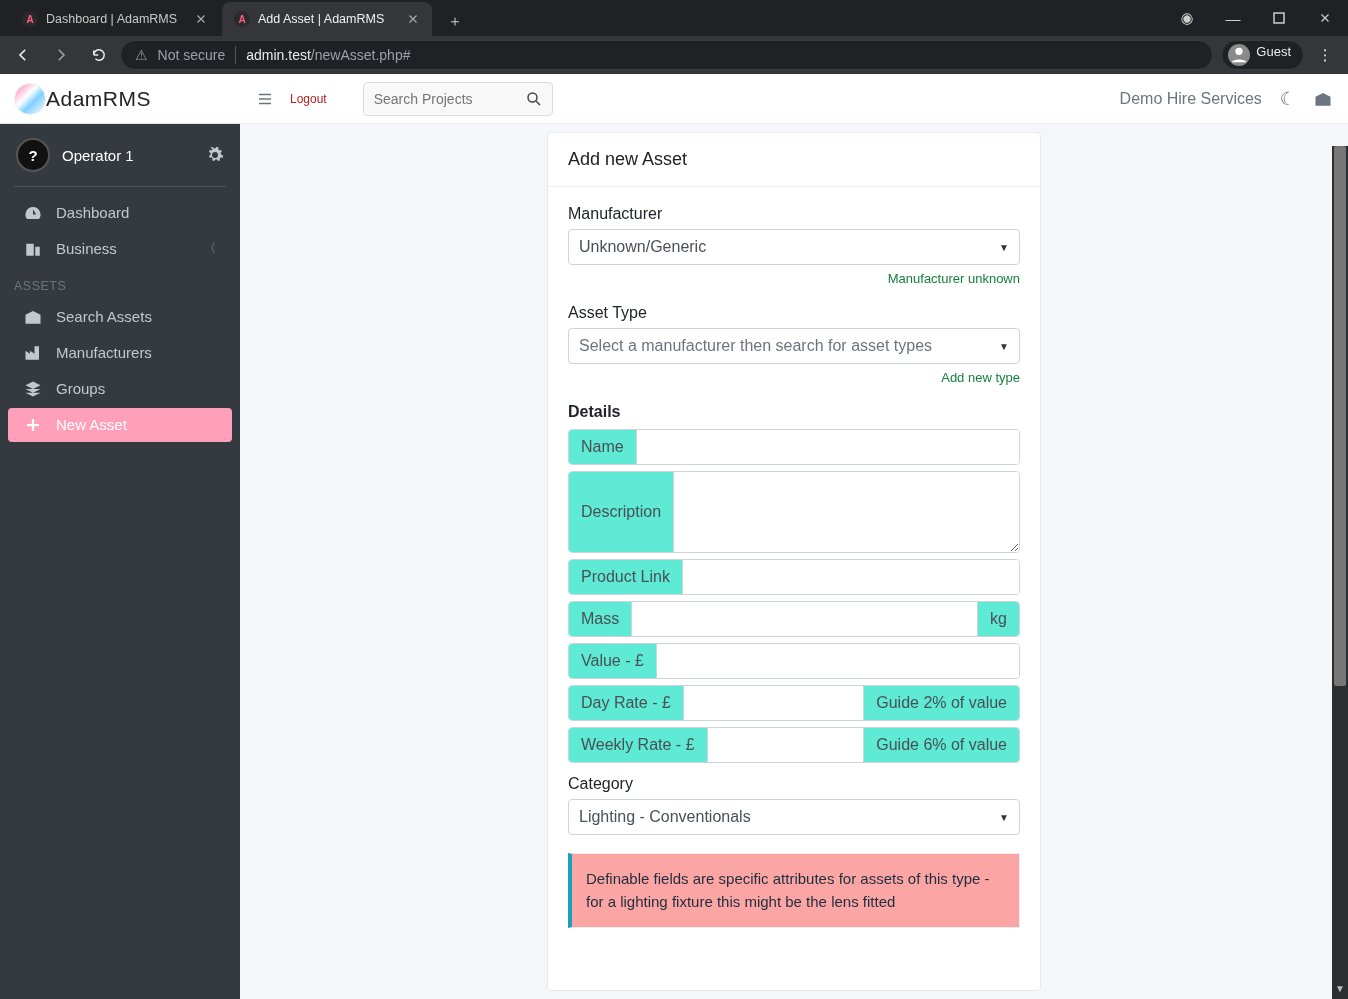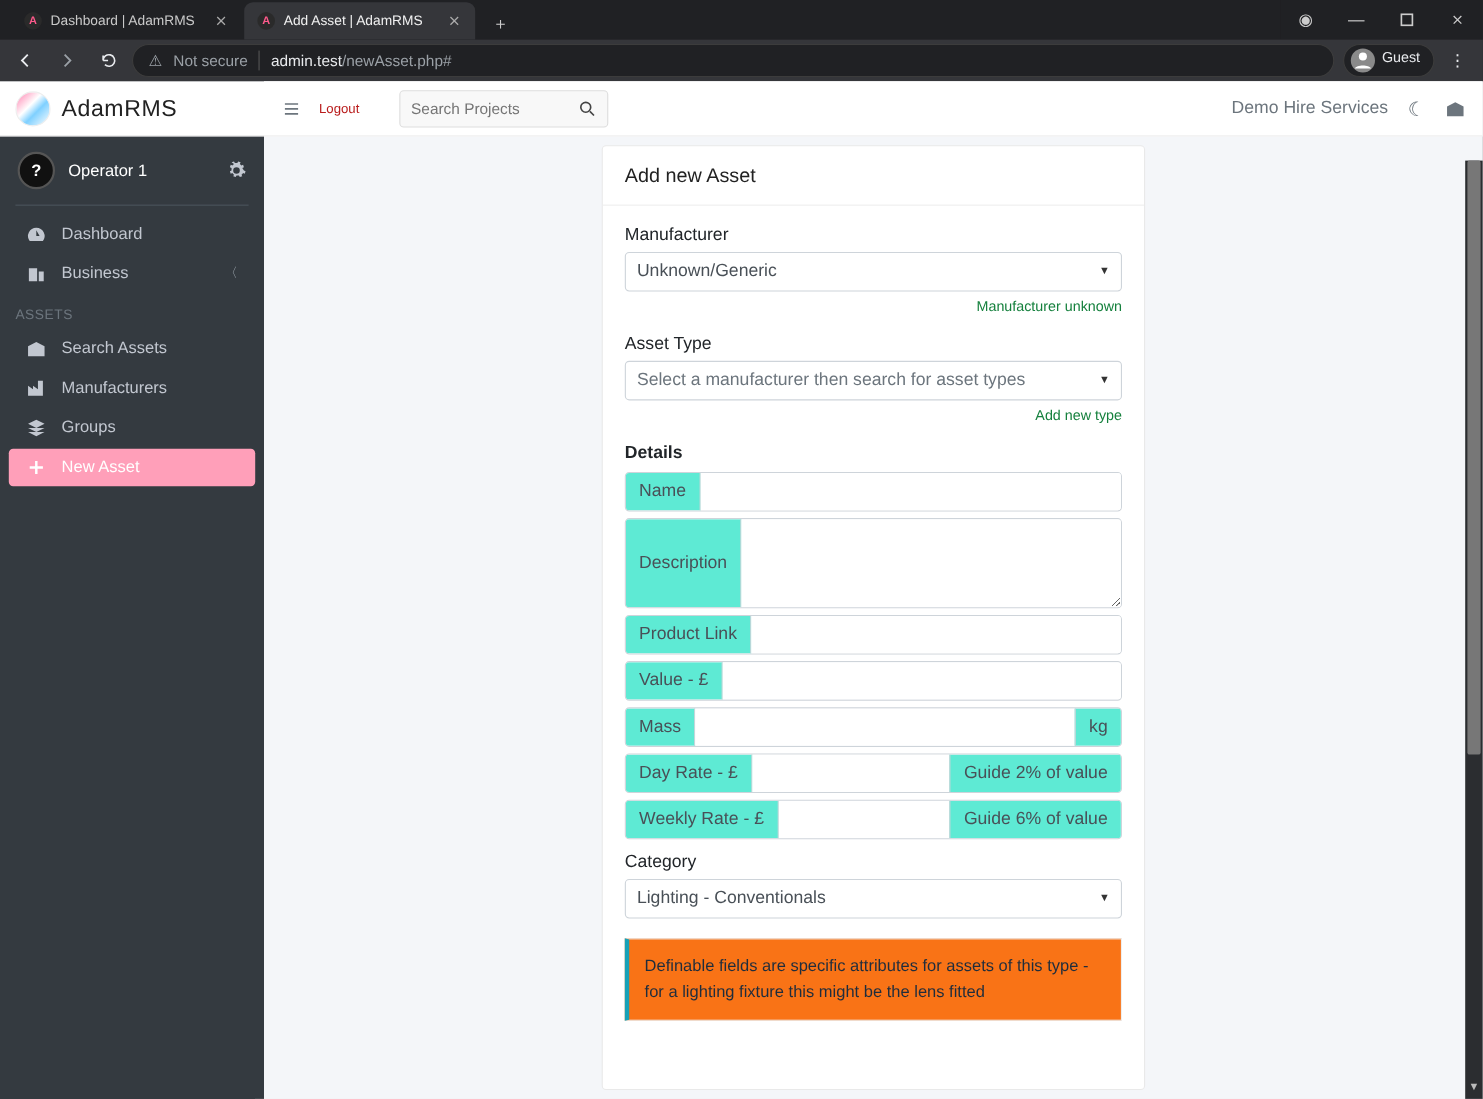--- a/index.html
+++ b/index.html
@@ -19,21 +19,21 @@
 .addrrow .nav-btn.enabled{color:#e8eaed}
 .omnibox{flex:1;height:30px;background:#202124;border-radius:16px;display:flex;align-items:center;padding:0 14px;color:#9aa0a6;font-size:14px;gap:10px;border:1px solid #3c3c3c}
 .omnibox .sep{width:1px;height:18px;background:#555}
 .omnibox .url{color:#e8eaed}
 .omnibox .path{color:#9aa0a6}
 .profile{display:flex;align-items:flex-start;gap:6px;background:#202124;border-radius:16px;padding:3px 12px 3px 6px;color:#e8eaed;font-size:13px;margin-left:4px;border:1px solid #3c3c3c}
 .profile .avatar{width:22px;height:22px;border-radius:50%;background:#8a8a8a;display:flex;align-items:center;justify-content:center;color:#fff}
 .dots{width:34px;color:#e8eaed;text-align:center}
 .app{display:flex;flex:1;min-height:0;background:#fff}
 .sidebar{width:240px;background:#343a40;color:#c2c7d0;display:flex;flex-direction:column;font-size:15px}
-.brandbar{height:50px;background:#fff;border-bottom:1px solid #e5e5e5;display:flex;align-items:center;padding:0 14px;gap:10px}
+.brandbar{height:50px;background:#fff;border-bottom:1px solid #e5e5e5;display:flex;align-items:center;padding:0 14px;}
 .brandbar .logo{width:32px;height:32px;border-radius:50%;background:linear-gradient(135deg,#ff7fae 0%, #fff 40%, #7fd0ff 60%, #fff 100%);filter:blur(0.3px);border:1px solid #eee}
 .brandbar .title{font-size:21px;font-weight:400;color:#222;letter-spacing:.5px}
 .userblock{display:flex;align-items:center;gap:12px;padding:14px 16px;color:#fff}
 .userblock .uavatar{width:34px;height:34px;border-radius:50%;background:#111;border:2px solid #555;display:flex;align-items:center;justify-content:center;color:#fff;font-weight:bold}
 .userblock .gear{margin-left:auto;color:#c2c7d0}
 .side-sep{border-top:1px solid #4b545c;margin:0 14px 8px}
 .nav-item{display:flex;align-items:flex-start;gap:12px;padding:8px 16px;border-radius:4px;margin:1px 8px;cursor:pointer}
 .nav-item .ico{width:20px;text-align:center;color:#c2c7d0}
 .nav-item .arr{margin-left:auto;font-size:12px;color:#97a0a8}
 .nav-head{font-size:12.5px;color:#6c757d;letter-spacing:.5px;padding:12px 14px 6px;text-transform:uppercase}
@@ -58,21 +58,21 @@
 .select.placeholder{color:#6c757d}
 .select .caret{position:absolute;right:10px;top:50%;transform:translateY(-50%);font-size:10px;color:#333}
 .helper-link{display:flex;justify-content:flex-end;margin-top:6px}
 .helper-link a{color:#15803d;font-size:13px;text-decoration:none}
 .details-h{font-weight:700;font-size:16px;margin:4px 0 8px}
 .ig{display:flex;border:1px solid #ced4da;border-radius:4px;margin-bottom:6px;overflow:hidden;background:#fff}
 .ig .addon{background:#5eead4;color:#495057;padding:8px 12px;font-size:16px;display:flex;align-items:center;border-right:1px solid #ced4da;white-space:nowrap}
 .ig .addon.right{border-right:0;border-left:1px solid #ced4da}
 .ig input,.ig textarea{flex:1;border:0;padding:8px 10px;font-size:16px;background:#fff;font-family:inherit;outline:none;min-width:0}
 .ig textarea{resize:vertical;height:80px}
-.infobox{border-left:4px solid #17a2b8;background:#f97316;border:1px solid #eee;border-left:4px solid #17a2b8;padding:14px;font-size:15px;color:#1f2d3d;margin-top:0;line-height:1.5}
+.infobox{border-left:4px solid #17a2b8;background:#fca5a5;border:1px solid #eee;border-left:4px solid #17a2b8;padding:14px;font-size:15px;color:#1f2d3d;margin-top:0;line-height:1.5}
 .vscroll{position:absolute;right:0;top:72px;bottom:0;width:16px;background:#2b2d30}
 .vscroll-thumb{position:absolute;right:2px;top:0;width:12px;height:540px;background:#777;border-radius:2px}
 .vscroll-arr{position:absolute;right:0;width:16px;height:16px;color:#bbb;text-align:center;font-size:10px}
 .vscroll-arr.up{top:0}
 .vscroll-arr.down{bottom:0}
 svg{display:block}
 .sicon svg, .nav-btn svg, .ico svg, .gear svg, .burger svg, .top-right svg, .uavatar svg{width:18px;height:18px}
 .tab .close svg{width:14px;height:14px}
 .titlebar .icon svg{width:14px;height:14px}
 </style>
@@ -292,27 +292,27 @@
             </div>
             <div class="ig">
               <span class="addon">Description</span>
               <textarea style=""></textarea>
             </div>
             <div class="ig">
               <span class="addon">Product Link</span>
               <input style="">
             </div>
             <div class="ig">
+              <span class="addon">Mass</span>
+              <input style="">
+              <span class="addon right">kg</span>
+            </div>
+            <div class="ig">
               <span class="addon">Value - £</span>
               <input style="">
-            </div>
-            <div class="ig">
-              <span class="addon">Mass</span>
-              <input style="">
-              <span class="addon right">kg</span>
             </div>
             <div class="ig">
               <span class="addon">Day Rate - £</span>
               <input style="">
               <span class="addon right">Guide 2% of value</span>
             </div>
             <div class="ig">
               <span class="addon">Weekly Rate - £</span>
               <input style="">
               <span class="addon right">Guide 6% of value</span>

